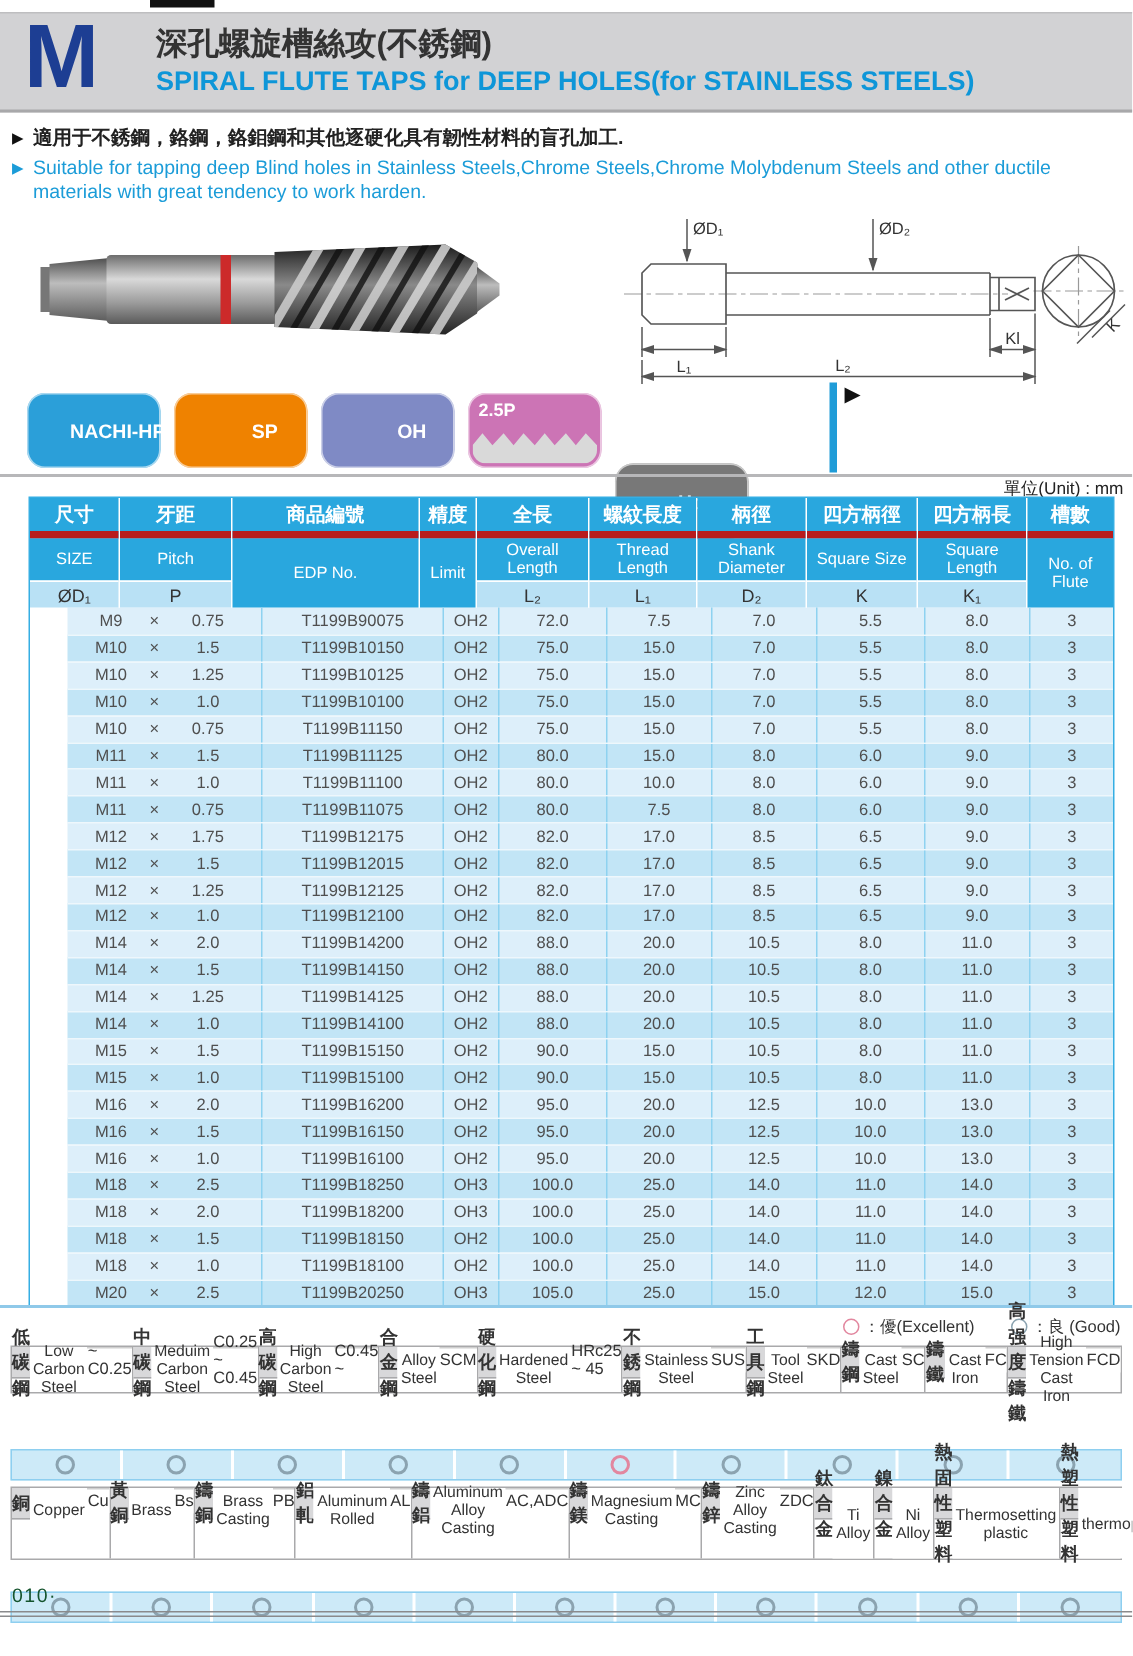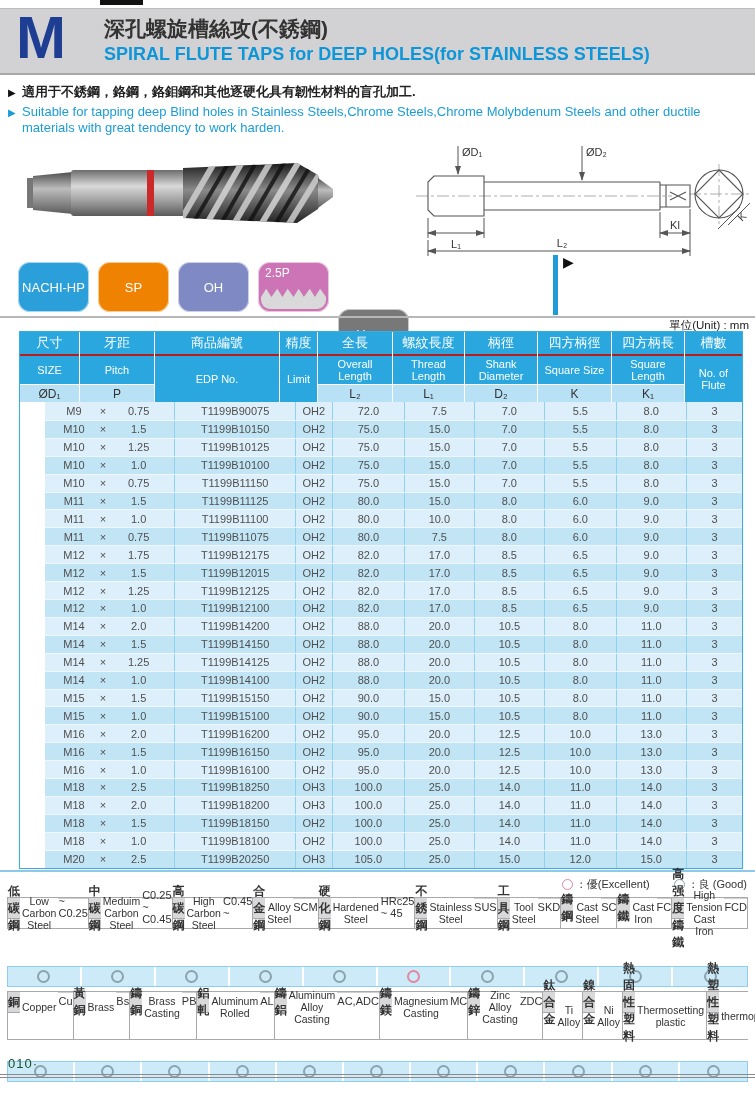--- a/index.html
+++ b/index.html
@@ -25,43 +25,43 @@
   .bullet.b2{color:#1b9cd8;width:700px;}
   .bullet.b2 .tri{color:#1b9cd8;}
 
   
   .photo{position:absolute;left:25px;top:142px;}
   .drawing{position:absolute;left:412px;top:140px;}
   .drawing text{font-size:11px;fill:#333;}
 
   
   .badge-row{position:absolute;left:18px;top:262px;display:flex;gap:9px;}
-  .badge{position:relative;width:71px;height:50px;border-radius:12px;display:flex;
-         align-items:center;justify-content:center;color:#fff;font-weight:normal;font-size:13px;
-         box-shadow:0 0 0 1px rgba(255,255,255,.6) inset;}
+  .badge{position:relative;width:57px;height:50px;border-radius:12px;display:flex;
+         align-items:center;justify-content:center;color:#fff;font-weight:bold;font-size:13px;
+         box-shadow:0 0 0 1px rgba(255,255,255,.6) inset;padding-left:32px;}
   .badge .blabel{white-space:nowrap;}
   .badge.teeth .blabel{position:absolute;top:4px;left:7px;font-size:12px;}
   .teeth-strip{position:absolute;left:3px;right:3px;bottom:3px;height:22px;background:#d9d9d9;
     border-radius:0 0 9px 9px;
     clip-path:polygon(0 100%,0 45%,8% 8%,16% 45%,25% 8%,33% 45%,41% 8%,50% 45%,58% 8%,66% 45%,75% 8%,83% 45%,91% 8%,100% 45%,100% 100%);}
   .vbar{position:absolute;left:553px;top:255px;width:5px;height:60px;background:#1f9cd8;}
   .vbar-tri{position:absolute;left:563px;top:254px;font-size:14px;color:#111;}
 
   .rule1{position:absolute;left:0;top:316px;width:755px;height:2px;background:#b7b7b9;}
   .unit-note{position:absolute;right:6px;top:318px;font-size:11.5px;color:#222;}
 
   
   .spec{position:absolute;left:19px;top:331px;width:724px;border:1px solid #35aee3;box-sizing:border-box;}
   .c0{width:60px}.c1{width:75px}.c2{width:125px}.c3{width:38px}.c4{width:75px}
   .c5{width:72px}.c6{width:73px}.c7{width:74px}.c8{width:73px}.c9{width:57px}
   .thead{display:flex;}
   .hcol{display:flex;flex-direction:column;box-sizing:border-box;border-right:1px solid #fff;}
   .hcol.c9{border-right:none;}
-  .hzh{height:22px;background:#29a7de;color:#fff;font-weight:normal;font-size:13px;
-       display:flex;align-items:center;justify-content:center;border-bottom:2px solid #b91c1c;}
+  .hzh{height:22px;background:#29a7de;color:#fff;font-weight:bold;font-size:13px;
+       display:flex;align-items:center;justify-content:center;border-bottom:5px solid #b91c1c;}
   .hen{height:28px;background:#29a7de;color:#fff;font-size:11px;line-height:12px;
        display:flex;align-items:center;justify-content:center;text-align:center;padding:0 2px;box-sizing:border-box;}
   .hsym{height:17px;background:#b9e1f5;color:#333;font-size:12px;
        display:flex;align-items:center;justify-content:center;border-top:1px solid #fff;}
   .hcol.merged .hen{height:46px;}
   .tbody{}
   .trow{display:flex;height:17.92px;box-sizing:border-box;margin-left:25px;}
   .trow:nth-child(odd){background:#ddeffa;}
   .trow:nth-child(even){background:#c2e5f6;}
   .trow + .trow{border-top:1px solid #eef7fc;}

